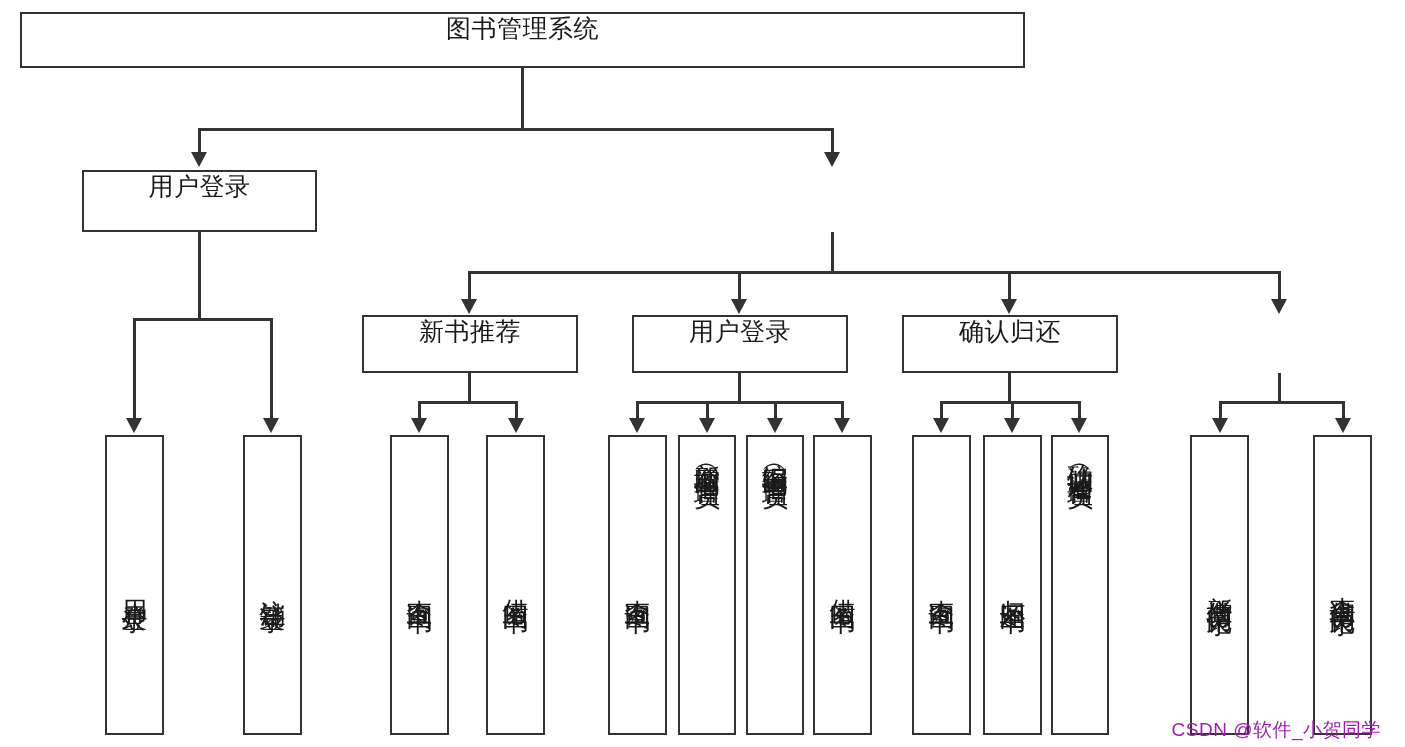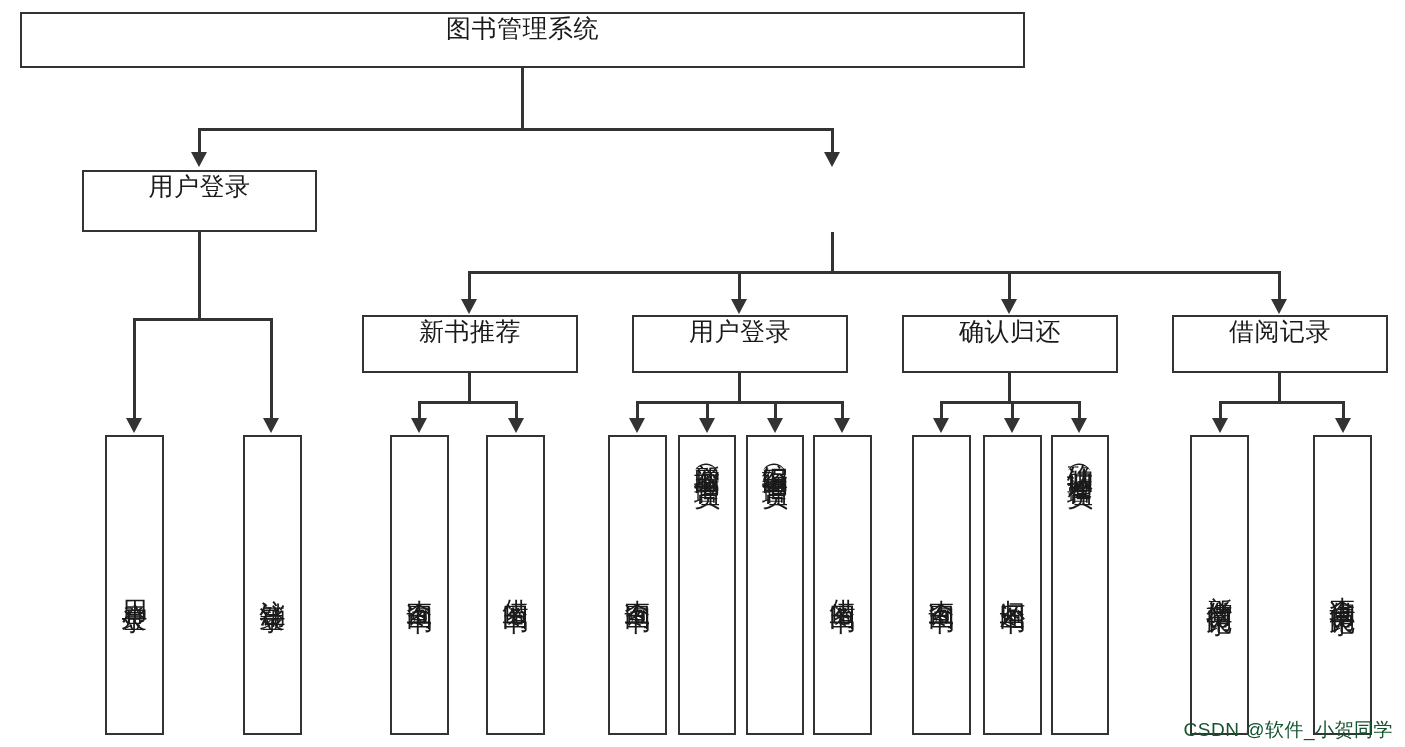--- a/index.html
+++ b/index.html
@@ -64,24 +64,24 @@
   .arw{
     position:absolute;
     width:0;height:0;
     border-left:8px solid transparent;
     border-right:8px solid transparent;
     border-top:15px solid #333333;
   }
   
   #watermark{
     position:absolute;
-    right:12px;
+    right:24px;
     bottom:4px;
     font-size:19px;
-    color:#14532d;
+    color:#a21caf;
     letter-spacing:0.5px;
     white-space:nowrap;
     user-select:none;
   }
 </style>
 </head>
 <body>
 
 <div id="canvas">
 
@@ -154,23 +154,20 @@
 
   <div class="node h" style="left:362px;top:315px;width:216px;height:58px;">
     <span class="lbl">新书推荐</span>
   </div>
   <div class="node h" style="left:632px;top:315px;width:216px;height:58px;">
     <span class="lbl">用户登录</span>
   </div>
   <div class="node h" style="left:902px;top:315px;width:216px;height:58px;">
     <span class="lbl">确认归还</span>
   </div>
-  <div class="node h" style="left:1172px;top:315px;width:216px;height:58px;">
-    <span class="lbl">借阅记录</span>
-  </div>
 
   <div class="node v mid" style="left:105px;top:435px;width:59px;height:300px;">
     <span class="lbl">用户登录</span>
   </div>
   <div class="node v mid" style="left:243px;top:435px;width:59px;height:300px;">
     <span class="lbl">注销登录</span>
   </div>
   <div class="node v mid" style="left:390px;top:435px;width:59px;height:300px;">
     <span class="lbl">查询图书</span>
   </div>

